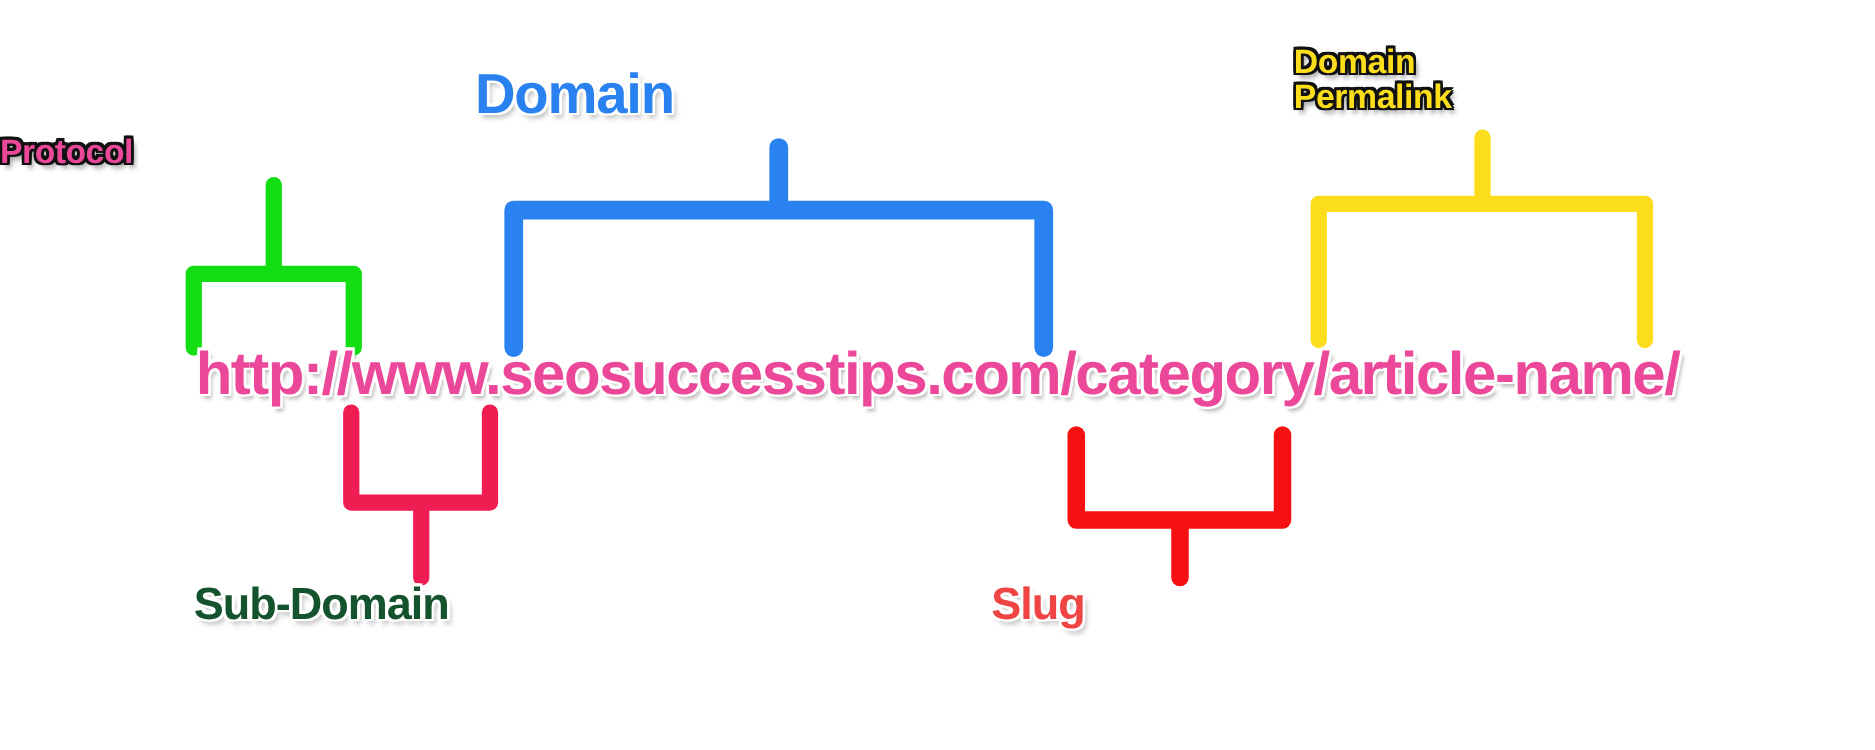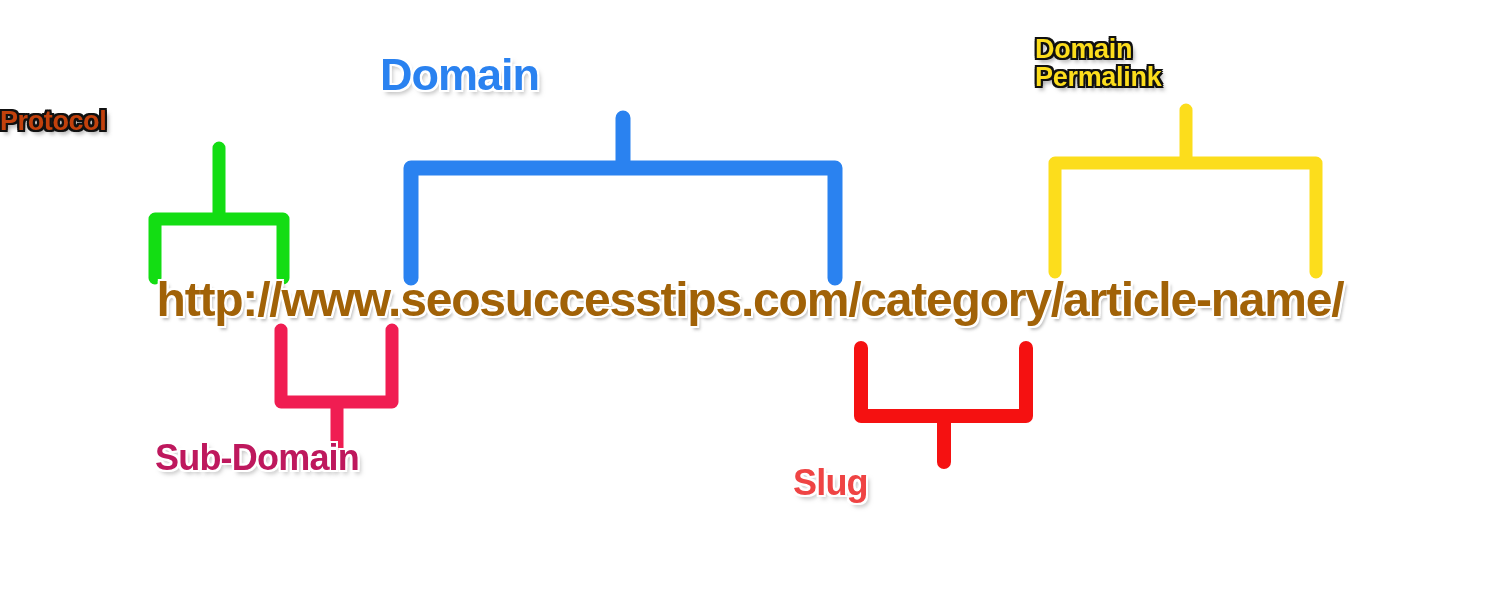--- a/index.html
+++ b/index.html
@@ -23,21 +23,21 @@
   .url-line {
     position: absolute;
     left: 0;
     top: 272px;
     width: 1500px;
     text-align: center;
     font-family: "Liberation Sans", sans-serif;
     font-weight: bold;
     font-size: 48px;
     letter-spacing: -1.2px;
-    color: #a16207;
+    color: #ec4899;
     white-space: nowrap;
     text-shadow:
        2px 0 0 #ffffff, -2px 0 0 #ffffff,
        0 2px 0 #ffffff, 0 -2px 0 #ffffff,
        2px 2px 0 #ffffff, -2px 2px 0 #ffffff,
        2px -2px 0 #ffffff, -2px -2px 0 #ffffff,
        3px 4px 3px rgba(120,120,120,0.45);
   }
 
   
@@ -63,36 +63,36 @@
     text-shadow:
       2px 0 0 #ffffff, -2px 0 0 #ffffff,
       0 2px 0 #ffffff, 0 -2px 0 #ffffff,
       2px 2px 0 #ffffff, -2px 2px 0 #ffffff,
       2px -2px 0 #ffffff, -2px -2px 0 #ffffff,
       3px 4px 4px rgba(130,130,130,0.50);
   }
 
   #label-protocol {
     left: 0; top: 108px; width: 410px;
-    font-size: 27px; color: #c2410c;
+    font-size: 27px; color: #ec4899;
     letter-spacing: -0.4px;
   }
   #label-domain {
     left: 380px; top: 52px; width: 480px;
     font-size: 45px; color: #2a82f0;
     letter-spacing: -1px;
   }
   #label-article-permalink {
     left: 1035px; top: 36px; width: 300px;
     font-size: 27px; color: #fcdd1c;
     letter-spacing: -0.3px;
   }
   #label-sub-domain {
-    left: 155px; top: 440px; width: 380px;
-    font-size: 36px; color: #be185d;
+    left: 155px; top: 465px; width: 380px;
+    font-size: 36px; color: #14532d;
     letter-spacing: -0.8px;
   }
   #label-slug {
     left: 793px; top: 465px; width: 300px;
     font-size: 36px; color: #ef4444;
     letter-spacing: -0.8px;
   }
 
   
   #brackets {

